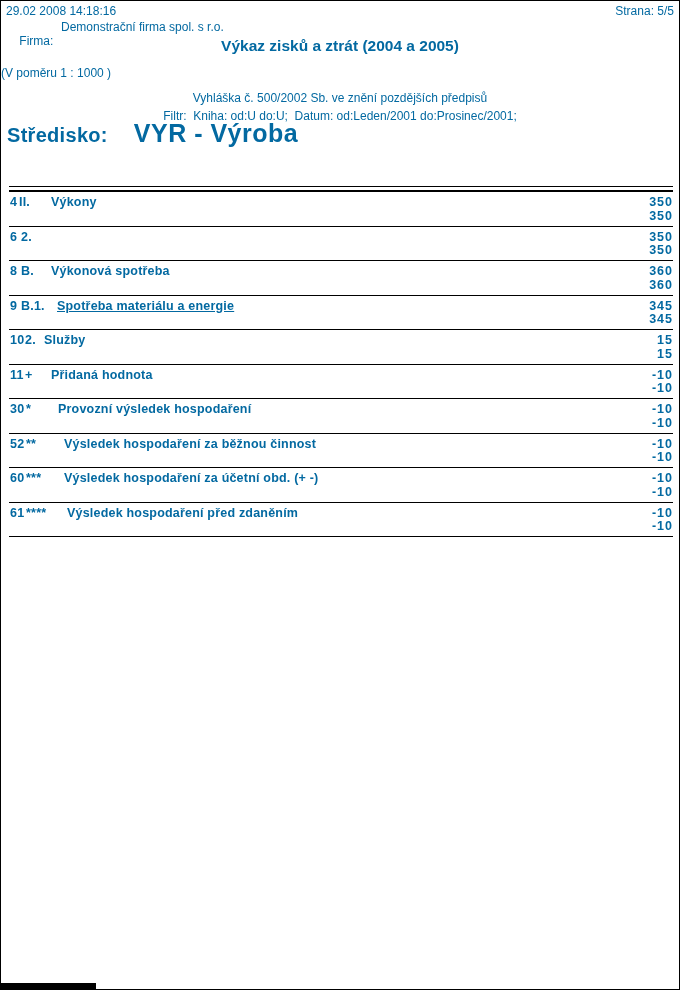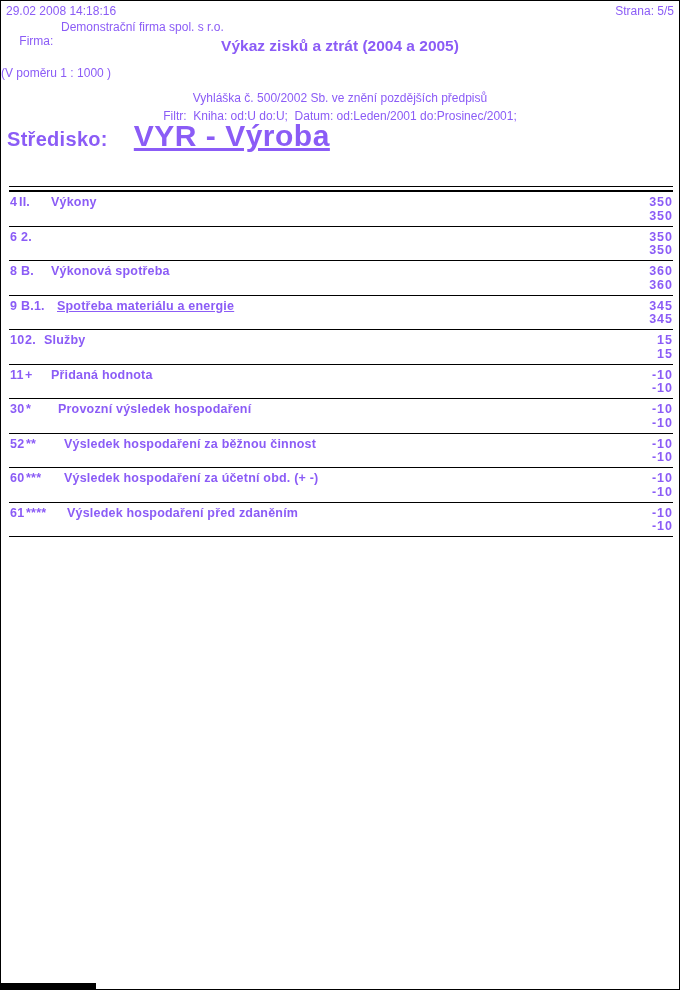--- a/index.html
+++ b/index.html
@@ -7,21 +7,21 @@
     padding: 0;
     background: #808080;
     font-family: "Liberation Sans", sans-serif;
   }
   .page {
     position: relative;
     width: 678px;
     height: 988px;
     background: #ffffff;
     border: 1px solid #000000;
-    color: #8b5cf6;
+    color: #0369a1;
     overflow: hidden;
   }
   .abs { position: absolute; }
   .hdr-line1 {
     top: 3px; left: 5px; right: 5px;
     display: flex;
     justify-content: space-between;
     font-size: 12px;
     white-space: pre;
   }
@@ -41,21 +41,21 @@
   .sub-ratio   { top: 65px;  left: 0; right: 0; text-align: left; font-size: 12px; white-space: pre; }
   .sub-law     { top: 90px;  left: 0; right: 0; text-align: center; font-size: 12px; white-space: pre; }
   .sub-filter  { top: 108px; left: 0; right: 0; text-align: center; font-size: 12px; white-space: pre; }
   .cost-center {
     top: 118px; left: 6px; right: 6px;
     display: flex;
     align-items: baseline;
     gap: 26px;
   }
   .cc-label { font-size: 20px; font-weight: bold; letter-spacing: 0.3px; }
-  .cc-value { font-size: 30px; font-weight: bold; letter-spacing: 0.5px; text-decoration: underline; }
+  .cc-value { font-size: 25px; font-weight: bold; letter-spacing: 0.5px; }
 
   .report-table {
     top: 185px; left: 8px;
     width: 664px;
   }
   .double-rule {
     height: 3px;
     border-top: 1px solid #000;
     border-bottom: 2px solid #000;
   }

